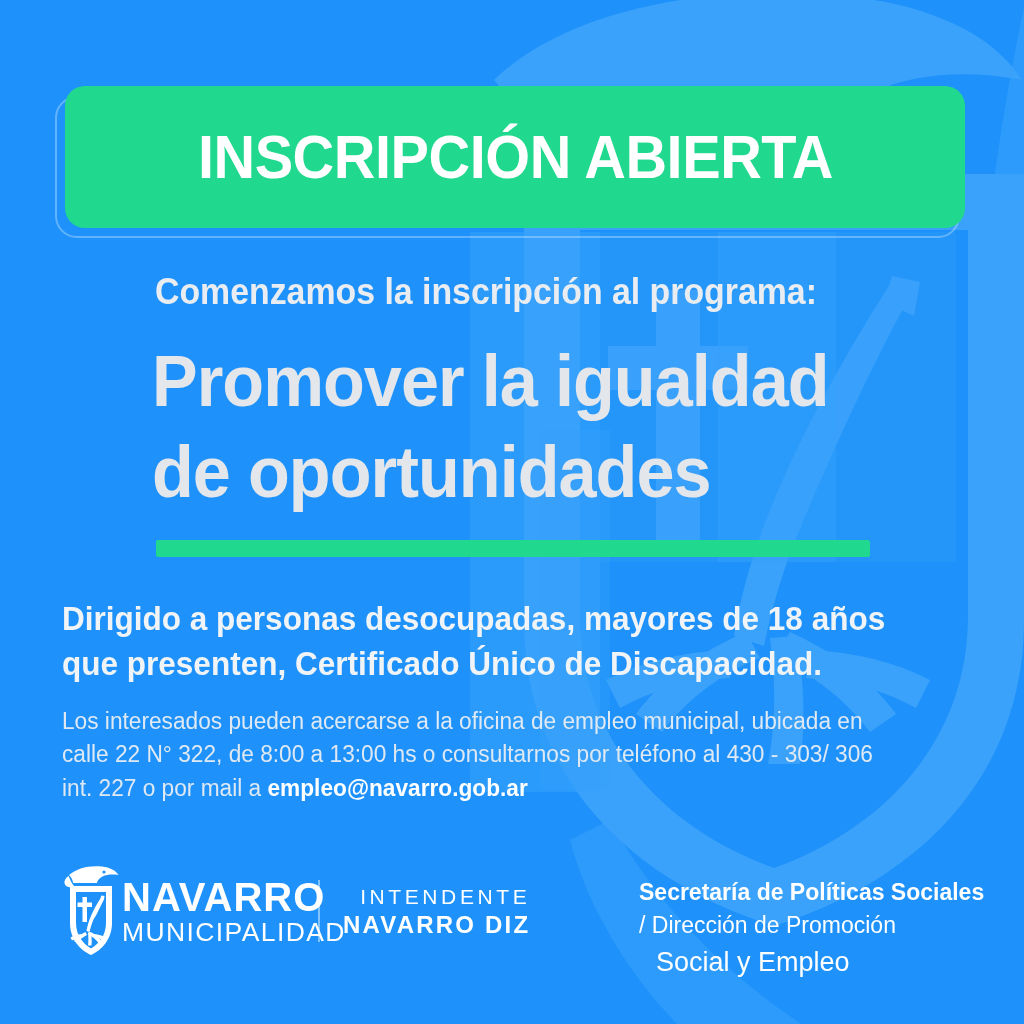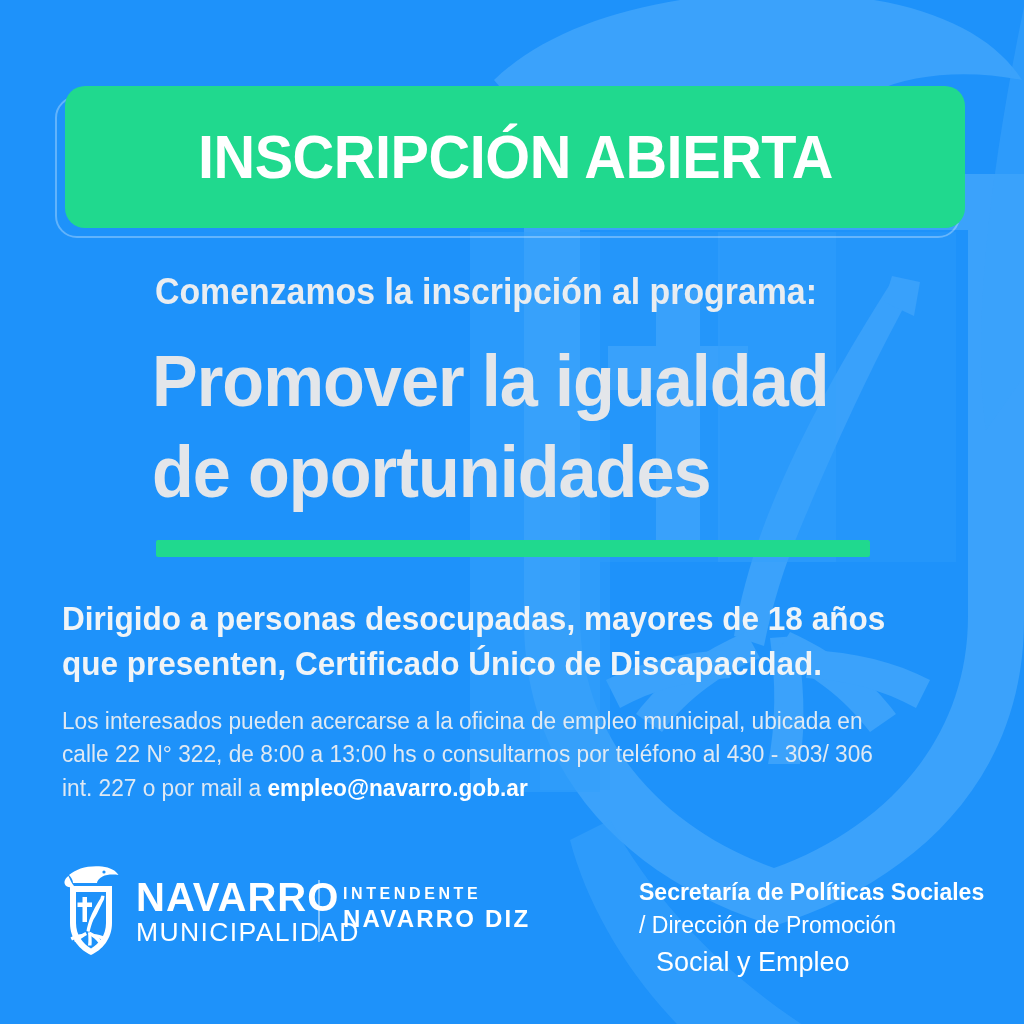--- a/index.html
+++ b/index.html
@@ -140,37 +140,37 @@
   
   #footer {
     position:absolute;
     left:0; top:858px;
     width:1024px; height:120px;
   }
 
   #brand { position:absolute; left:60px; top:6px; display:flex; align-items:center; }
   #crest { width:62px; height:96px; flex:0 0 auto; }
   #crest svg { width:100%; height:100%; display:block; }
-  #brand-words { margin-left:14px; color:#ffffff; }
+  #brand-words { color:#ffffff; }
   #brand-name {
     font-size:40px; font-weight:bold; letter-spacing:1px; line-height:1.02;
   }
   #brand-sub {
     font-size:26.5px; font-weight:normal; letter-spacing:1.4px; line-height:1.12;text-align:center;
   }
 
   #brand-divider {
     position:absolute; left:318px; top:22px;
     width:2px; height:62px;
     background:rgba(255,255,255,.45);
   }
 
   #intendente { position:absolute; left:343px; top:26px; color:#ffffff; }
   #intendente-label {
-    font-size:16px; font-weight:bold; letter-spacing:3.6px; line-height:1.25;
+    font-size:21px; font-weight:normal; letter-spacing:3.6px; line-height:1.25;text-align:right;
   }
   #intendente-name {
     font-size:24px; font-weight:bold; letter-spacing:2.2px; line-height:1.25;
   }
 
   #secretaria { position:absolute; left:639px; top:18px; color:#ffffff; }
   #sec-line1 { font-size:23px; font-weight:bold;  line-height:1.45; white-space:nowrap; }
   #sec-line2 { font-size:23px; font-weight:normal;line-height:1.45; white-space:nowrap; }
   #sec-line3 { font-size:27px; font-weight:normal;line-height:1.45; white-space:nowrap; padding-left:17px; }
 </style>

